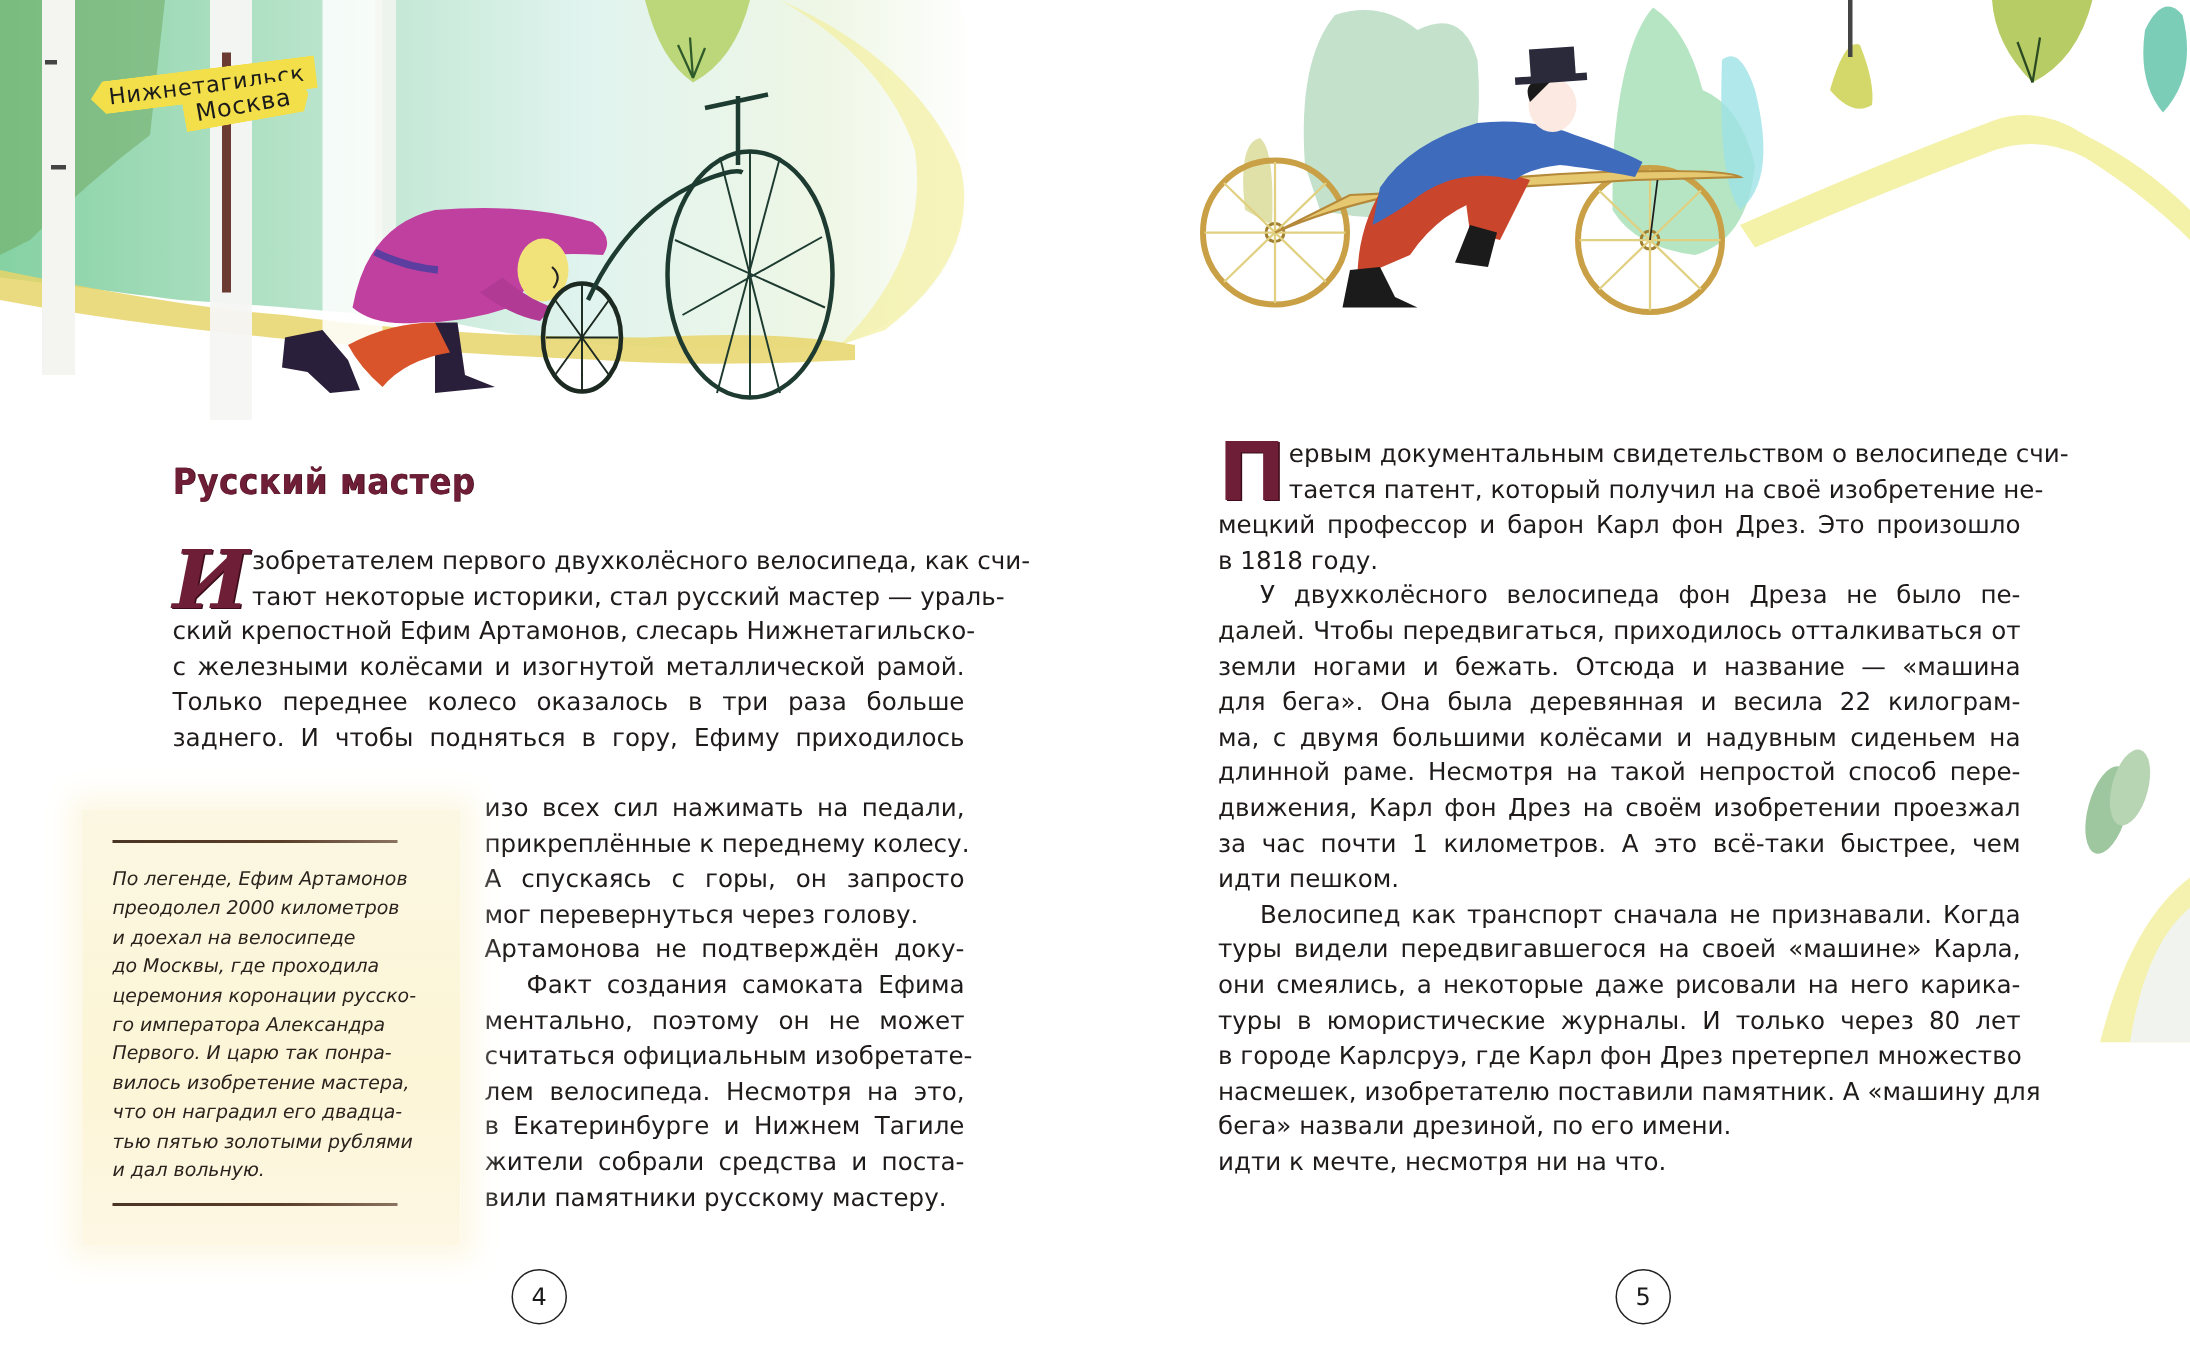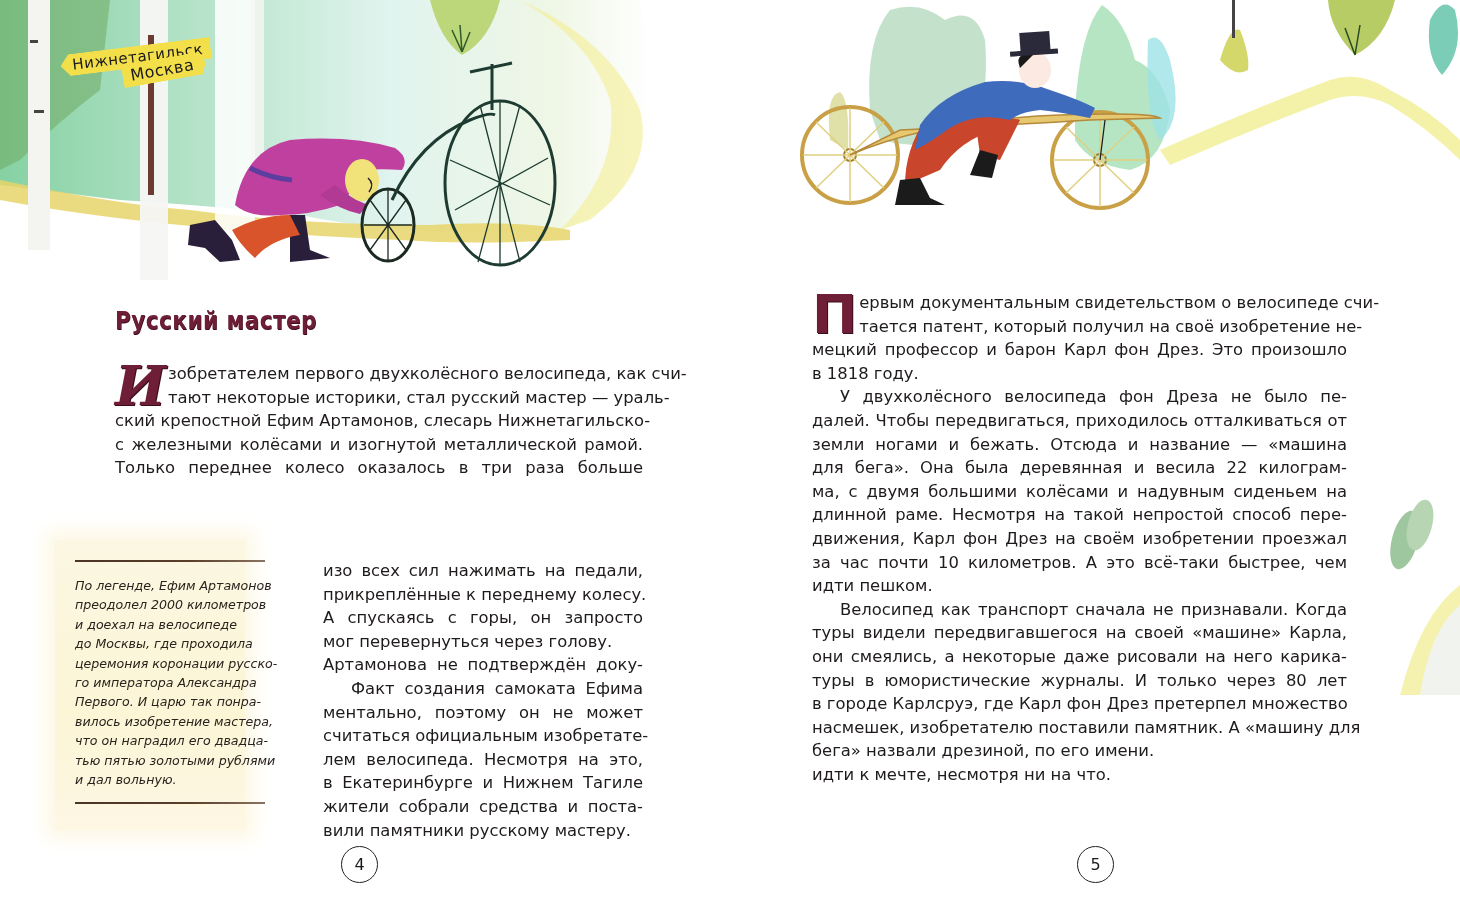--- a/index.html
+++ b/index.html
@@ -36,26 +36,26 @@
   .body-text .line.last { text-align-last: left; }
   .body-text .line.indent { padding-left: 28px; }
   .dropcap {
     float: left; font-size: 54px; line-height: 46px; color: #6e1e36; font-weight: bold;
     font-style: italic; margin-right: 2px; margin-top: 1px; font-family: "DejaVu Serif", serif;
     text-shadow: 1px 1px 0 #3c0c1b;
   }
   .dropcap.right-cap { font-style: normal; font-family: "DejaVu Sans", sans-serif; font-weight: bold; }
 
   .text-left-top { left: 115px; top: 362px; width: 528px; }
-  .text-left-bottom { left: 323px; top: 527px; width: 320px; margin-top: 32px; }
+  .text-left-bottom { left: 323px; top: 527px; width: 320px; }
   .text-right { left: 812px; top: 291px; width: 535px; }
 
   
   .note {
-    position: absolute; left: 55px; top: 540px; width: 190px; height: 290px;
+    position: absolute; left: 55px; top: 540px; width: 252px; height: 290px;
     background: linear-gradient(180deg, #fbf7e2 0%, #fcf5d6 60%, #fdf7e4 100%);
     box-shadow: 0 0 18px 10px #fdf8e6;
   }
   .note-rule { position: absolute; left: 20px; width: 190px; height: 2px; background: linear-gradient(90deg, #4a3423, #5a3f2a 60%, #8a7360); }
   .note-rule.top { top: 20px; }
   .note-rule.bottom { top: 262px; }
   .note-text {
     position: absolute; left: 20px; top: 36px; width: 205px;
     font-family: "DejaVu Sans", sans-serif; font-style: italic; font-size: 12.6px; line-height: 19.4px; color: #2a221c;
   }
@@ -135,20 +135,21 @@
 
   <h2 class="heading heading-left">Русский мастер</h2>
 
   <div class="body-text text-left-top">
     <span class="dropcap">И</span>
     <span class="line">зобретателем первого двухколёсного велосипеда, как счи-</span>
     <span class="line">тают некоторые историки, стал русский мастер — ураль-</span>
     <span class="line">ский крепостной Ефим Артамонов, слесарь Нижнетагильско-</span>
     <span class="line">с железными колёсами и изогнутой металлической рамой.</span>
     <span class="line">Только переднее колесо оказалось в три раза больше</span>
+    <span class="line">заднего. И чтобы подняться в гору, Ефиму приходилось</span>
   </div>
 
   <div class="body-text text-left-bottom">
     <span class="line">изо всех сил нажимать на педали,</span>
     <span class="line">прикреплённые к переднему колесу.</span>
     <span class="line">А спускаясь с горы, он запросто</span>
     <span class="line last">мог перевернуться через голову.</span>
     <span class="line">Артамонова не подтверждён доку-</span>
     <span class="line indent">Факт создания самоката Ефима</span>
     <span class="line">ментально, поэтому он не может</span>
@@ -238,21 +239,21 @@
     <span class="line">тается патент, который получил на своё изобретение не-</span>
     <span class="line">мецкий профессор и барон Карл фон Дрез. Это произошло</span>
     <span class="line last">в 1818 году.</span>
     <span class="line indent">У двухколёсного велосипеда фон Дреза не было пе-</span>
     <span class="line">далей. Чтобы передвигаться, приходилось отталкиваться от</span>
     <span class="line">земли ногами и бежать. Отсюда и название — «машина</span>
     <span class="line">для бега». Она была деревянная и весила 22 килограм-</span>
     <span class="line">ма, с двумя большими колёсами и надувным сиденьем на</span>
     <span class="line">длинной раме. Несмотря на такой непростой способ пере-</span>
     <span class="line">движения, Карл фон Дрез на своём изобретении проезжал</span>
-    <span class="line">за час почти 10 километров. А это всё-таки быстрее, чем</span>
+    <span class="line">за час почти 1 километров. А это всё-таки быстрее, чем</span>
     <span class="line last">идти пешком.</span>
     <span class="line indent">Велосипед как транспорт сначала не признавали. Когда</span>
     <span class="line">туры видели передвигавшегося на своей «машине» Карла,</span>
     <span class="line">они смеялись, а некоторые даже рисовали на него карика-</span>
     <span class="line">туры в юмористические журналы. И только через 80 лет</span>
     <span class="line">в городе Карлсруэ, где Карл фон Дрез претерпел множество</span>
     <span class="line">насмешек, изобретателю поставили памятник. А «машину для</span>
     <span class="line last">бега» назвали дрезиной, по его имени.</span>
     <span class="line last">идти к мечте, несмотря ни на что.</span>
   </div>

